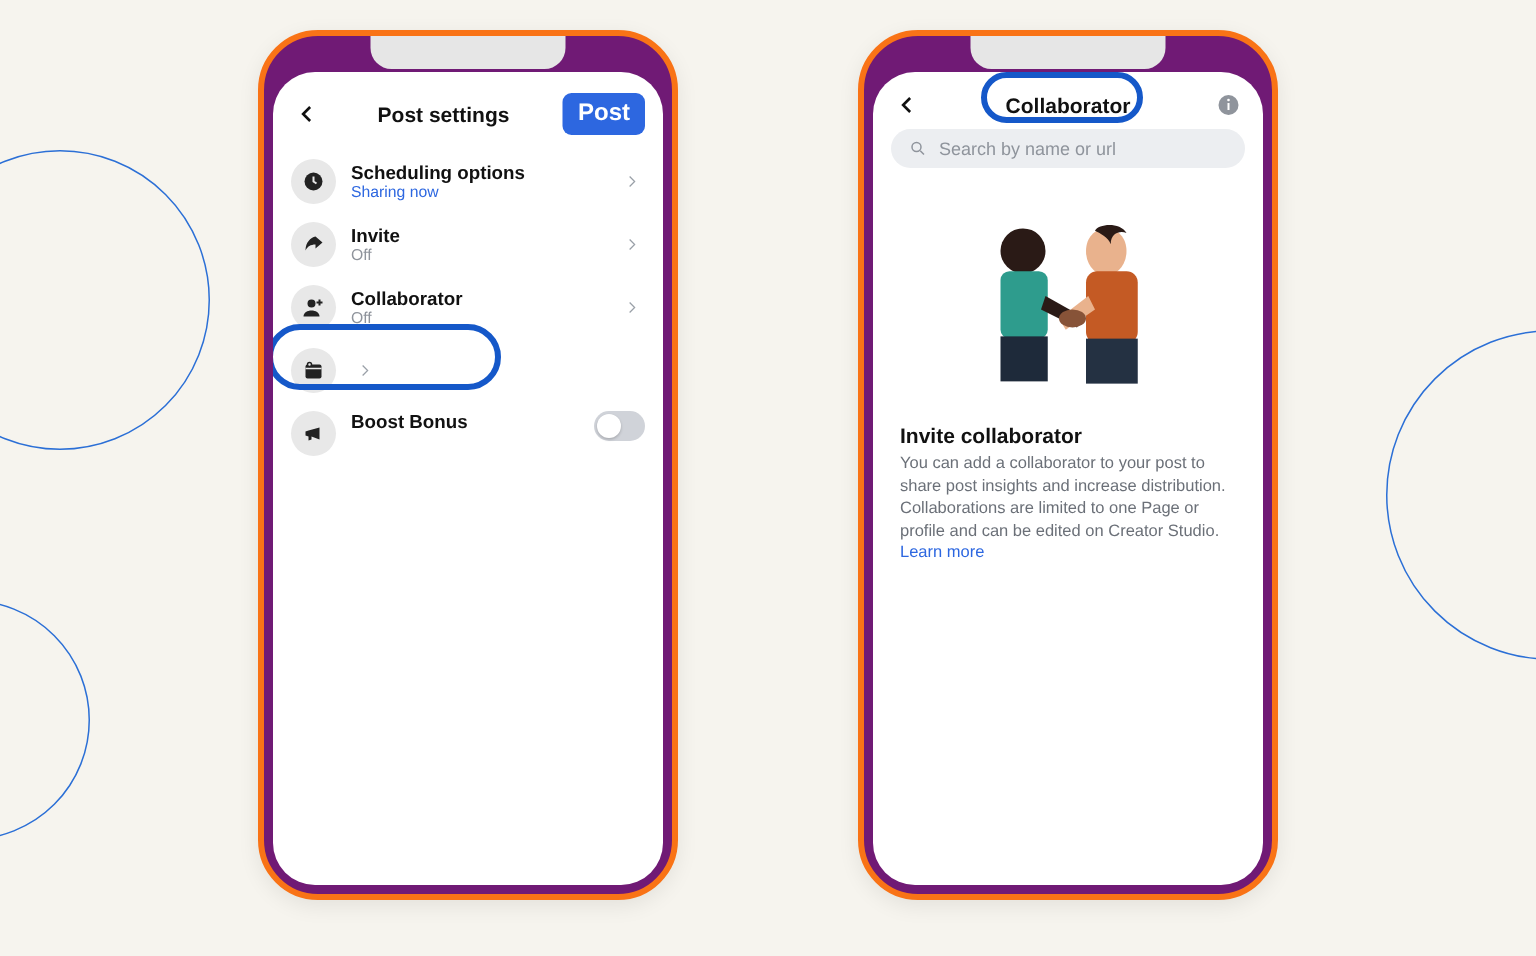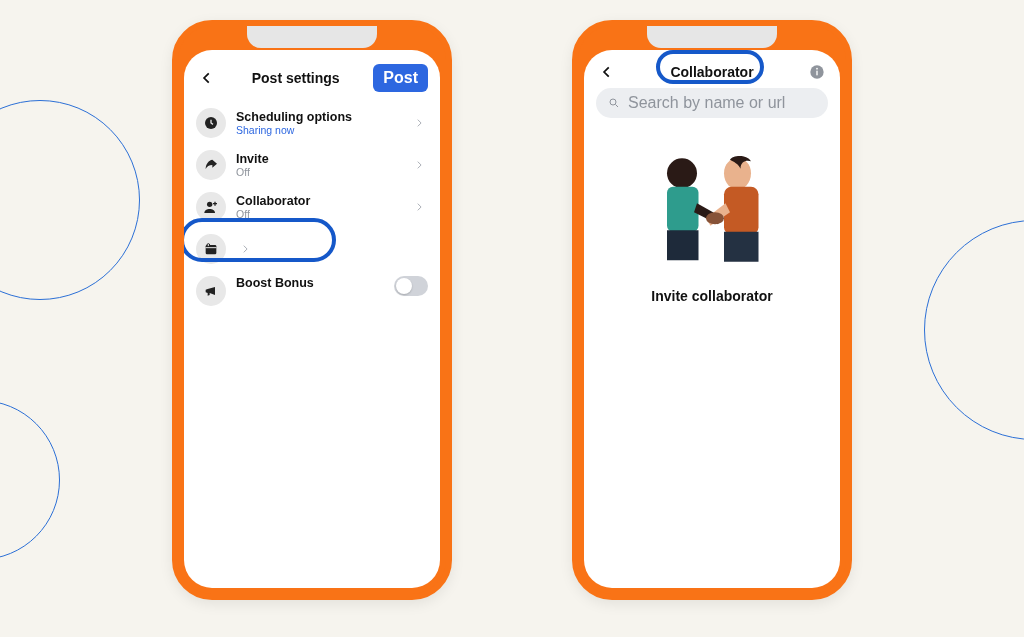--- a/index.html
+++ b/index.html
@@ -24,22 +24,22 @@
     position: absolute;
     left: 0; right: 0; top: 20px; bottom: 0;
     display: flex;
     justify-content: center;
     gap: 120px;
   }
   .phone {
     width: 280px;
     height: 580px;
     border-radius: 40px;
-    background: #f97316;
-    border: 6px solid #f97316;
+    background: #701a75;
+    border: 4px solid #f97316;
     box-shadow: 0 4px 14px rgba(0,0,0,0.08);
     position: relative;
     overflow: hidden;
     text-decoration: underline;
   }
   .notch {
     position: absolute;
     top: 0; left: 50%; transform: translateX(-50%);
     width: 130px; height: 22px;
     background: #e6e6e6;
@@ -111,28 +111,28 @@
   
   .p2-header {
     display:flex; align-items:center; justify-content:space-between;
     padding:6px 2px 8px 2px;
   }
   .p2-header .title { font-weight:700; font-size:14px; color:#111; flex:1; text-align:center; }
   .info-btn { width:22px; display:flex; align-items:center; justify-content:center; cursor:pointer; }
   .search-bar {
     display:flex; align-items:center; gap:8px;
     background:#eceef1; border-radius:16px;
-    padding:6px 12px; font-size:16px; color:#8f949c;
+    padding:6px 12px; font-size:12px; color:#8f949c;
     margin: 0 2px 10px 2px;
   }
   .search-bar svg { width:12px; height:12px; fill:#8f949c; }
 
   .illus-wrap { display:flex; justify-content:center; margin:30px 0 10px 0; }
   .illus { width:150px; height:130px; }
-  .invite-block { text-align:center; padding: 0 8px; }
+  .invite-block { padding: 0 8px; }
   .invite-title { font-weight:700; font-size:14px; color:#111; margin-bottom:4px; }
   .invite-body { font-size:11px; color:#6b7078; line-height:1.35; }
   .learn-more { color:#2d67e0; font-size:11px; cursor:pointer; }
 
 </style>
 </head>
 <body>
 
 <div class="bg-circle left-big"></div>
 <div class="bg-circle left-small"></div>
@@ -286,20 +286,24 @@
           <rect x="116" y="50" width="46" height="64" rx="10" fill="#c45a24"></rect>
           <rect x="116" y="110" width="46" height="40" fill="#243142"></rect>
           <path d="M118 72 L92 92 L98 102 L124 84 Z" fill="#e9b28d"></path>
 
           <ellipse cx="104" cy="92" rx="12" ry="8" fill="#875338"></ellipse>
         </svg>
       </div>
 
       <div class="invite-block">
         <div class="invite-title">Invite collaborator</div>
+        <div class="invite-body">
+          <span>You can add a collaborator to your post to share post insights and increase distribution. Collaborations are limited to one Page or profile and can be edited on Creator Studio.</span><br>
+          <span class="learn-more">Learn more</span>
+        </div>
       </div>
 
       <div class="blue-annotation" style="left:72px; top:0px; width:108px; height:34px;"></div>
 
     </div>
   </div>
 
 </div>
 
 </body></html>

